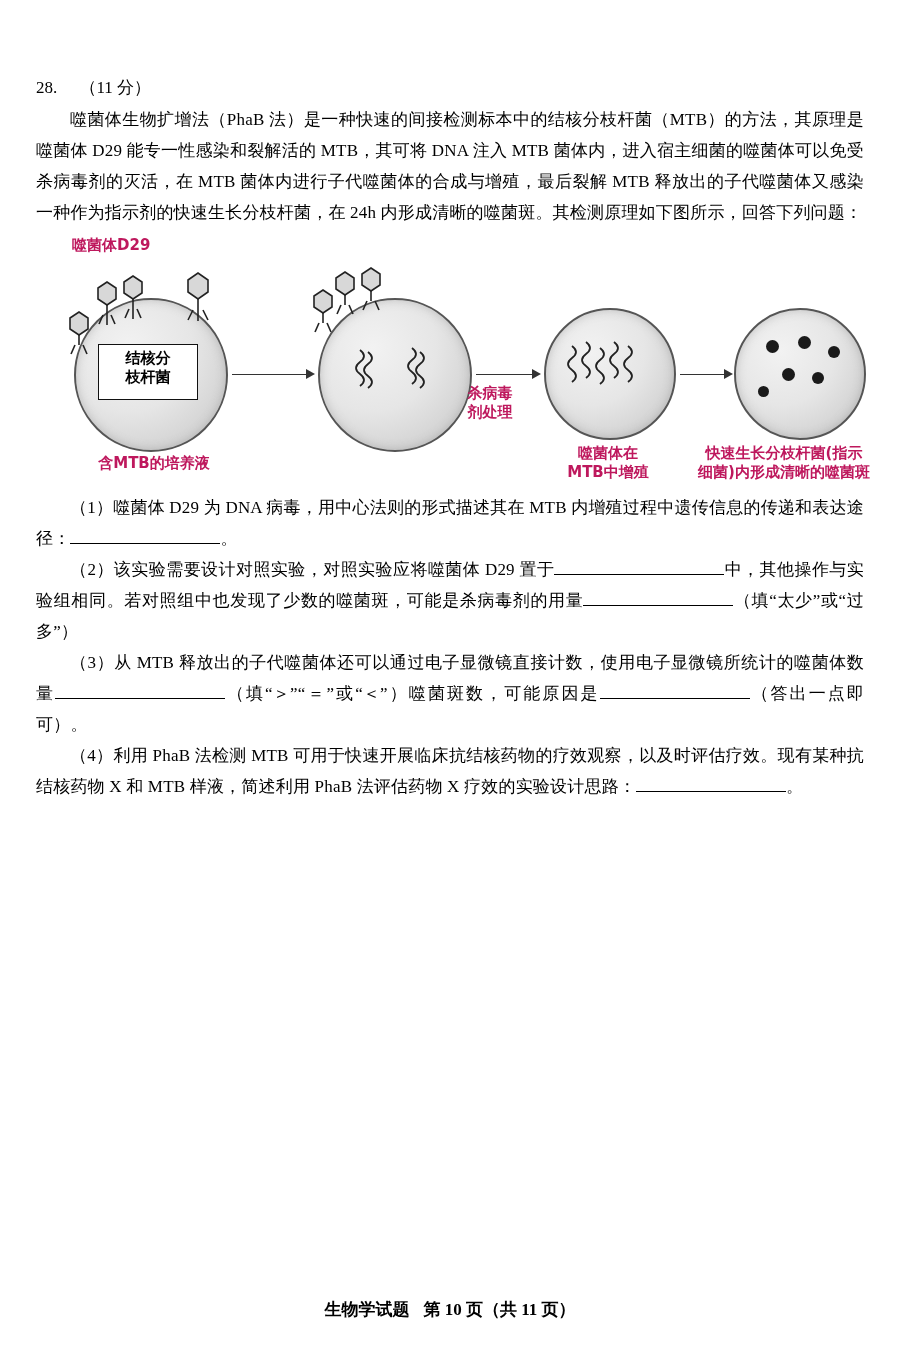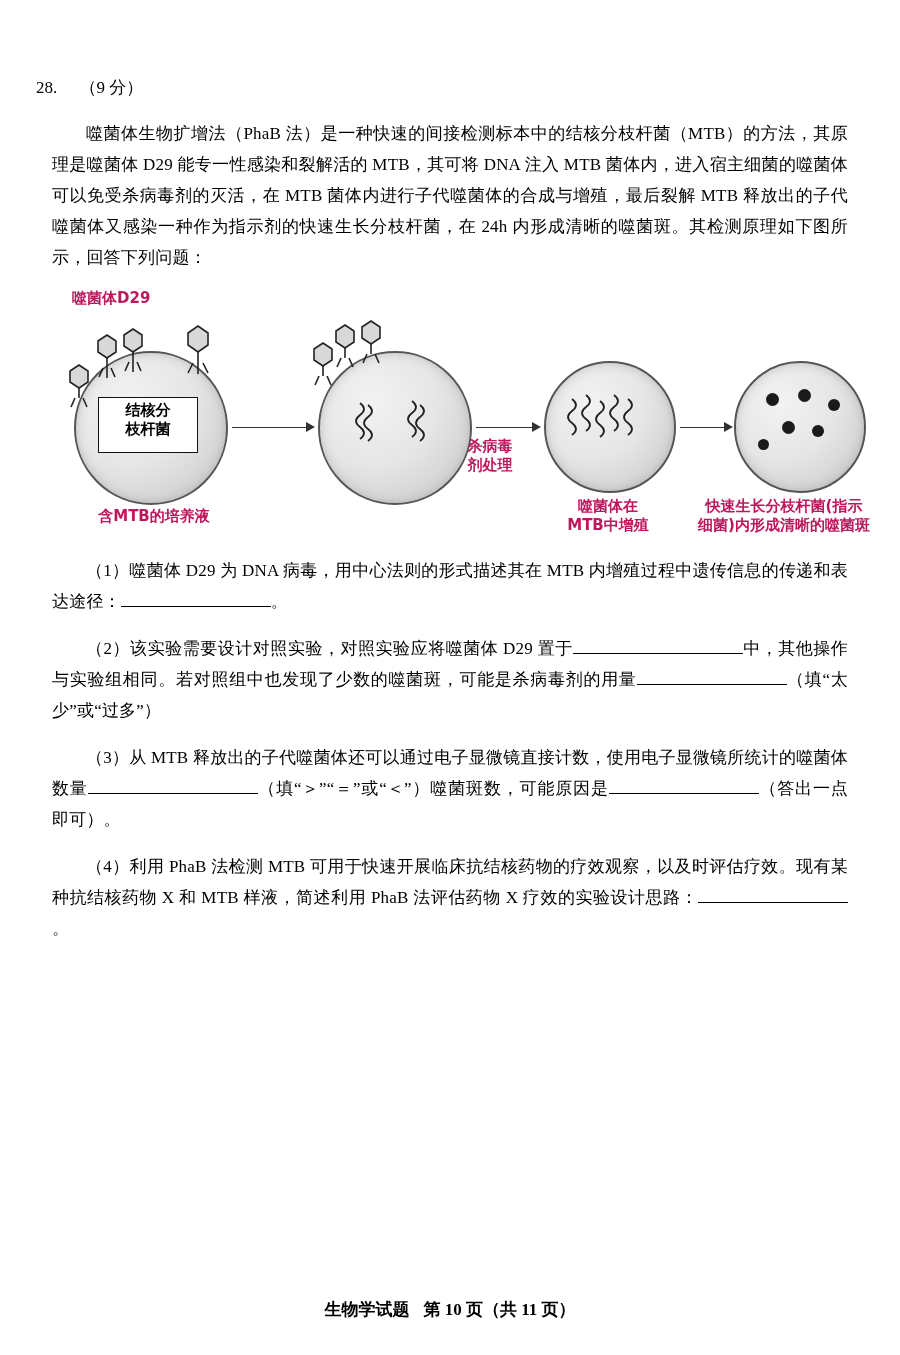--- a/index.html
+++ b/index.html
@@ -29,21 +29,21 @@
   .q-head {
     font-size: 17px;
     line-height: 28px;
     margin-bottom: 2px;
   }
   .q-num { display: inline-block; margin-top: 34px; }
   .q-score { display: inline-block; margin-left: 18px; }
   p.para {
     font-size: 17px;
     line-height: 31px;
-    margin: 16px;
+    margin: 0;
     text-align: justify;
     text-justify: inter-ideograph;
     letter-spacing: 0.2px;
   }
   p.indent { text-indent: 34px; }
   .blank {
     display: inline-block;
     border-bottom: 1px solid #000;
     vertical-align: baseline;
   }
@@ -122,32 +122,32 @@
 </style>
 </head>
 <body>
 
 <div class="page">
 
   <div class="content">
 
     <div class="q-head">
       <span class="q-num">28.</span>
-      <span class="q-score">（9 分）</span>
+      <span class="q-score">（11 分）</span>
     </div>
 
     <p class="para indent">噬菌体生物扩增法（PhaB 法）是一种快速的间接检测标本中的结核分枝杆菌（MTB）的方法，其原理是噬菌体 D29 能专一性感染和裂解活的 MTB，其可将 DNA 注入 MTB 菌体内，进入宿主细菌的噬菌体可以免受杀病毒剂的灭活，在 MTB 菌体内进行子代噬菌体的合成与增殖，最后裂解 MTB 释放出的子代噬菌体又感染一种作为指示剂的快速生长分枝杆菌，在 24h 内形成清晰的噬菌斑。其检测原理如下图所示，回答下列问题：</p>
 
     <div class="figure">
 
       <div class="fig-label" style="left:36px; top:0px; width:160px; text-align:left;">噬菌体D29</div>
 
       <div class="circle" style="left:38px; top:62px; width:150px; height:150px;"></div>
 
-      <div class="box-mtb" style="left:62px; top:108px; width:100px; height:56px;font-family:Liberation Mono, monospace;">
+      <div class="box-mtb" style="left:62px; top:108px; width:100px; height:56px;">
         <div>结核分</div>
         <div>枝杆菌</div>
       </div>
 
       <svg class="phage" style="left:24px; top:18px;" width="190" height="110" viewBox="0 0 190 110">
         <g fill="none" stroke="#222" stroke-width="1.6">
 
           <path d="M38 34 l9 -6 l9 6 l0 11 l-9 6 l-9 -6 z" fill="#d8d8d8"></path>
           <path d="M47 51 l0 10"></path>
             <path d="M43 61 l-4 9"></path>

